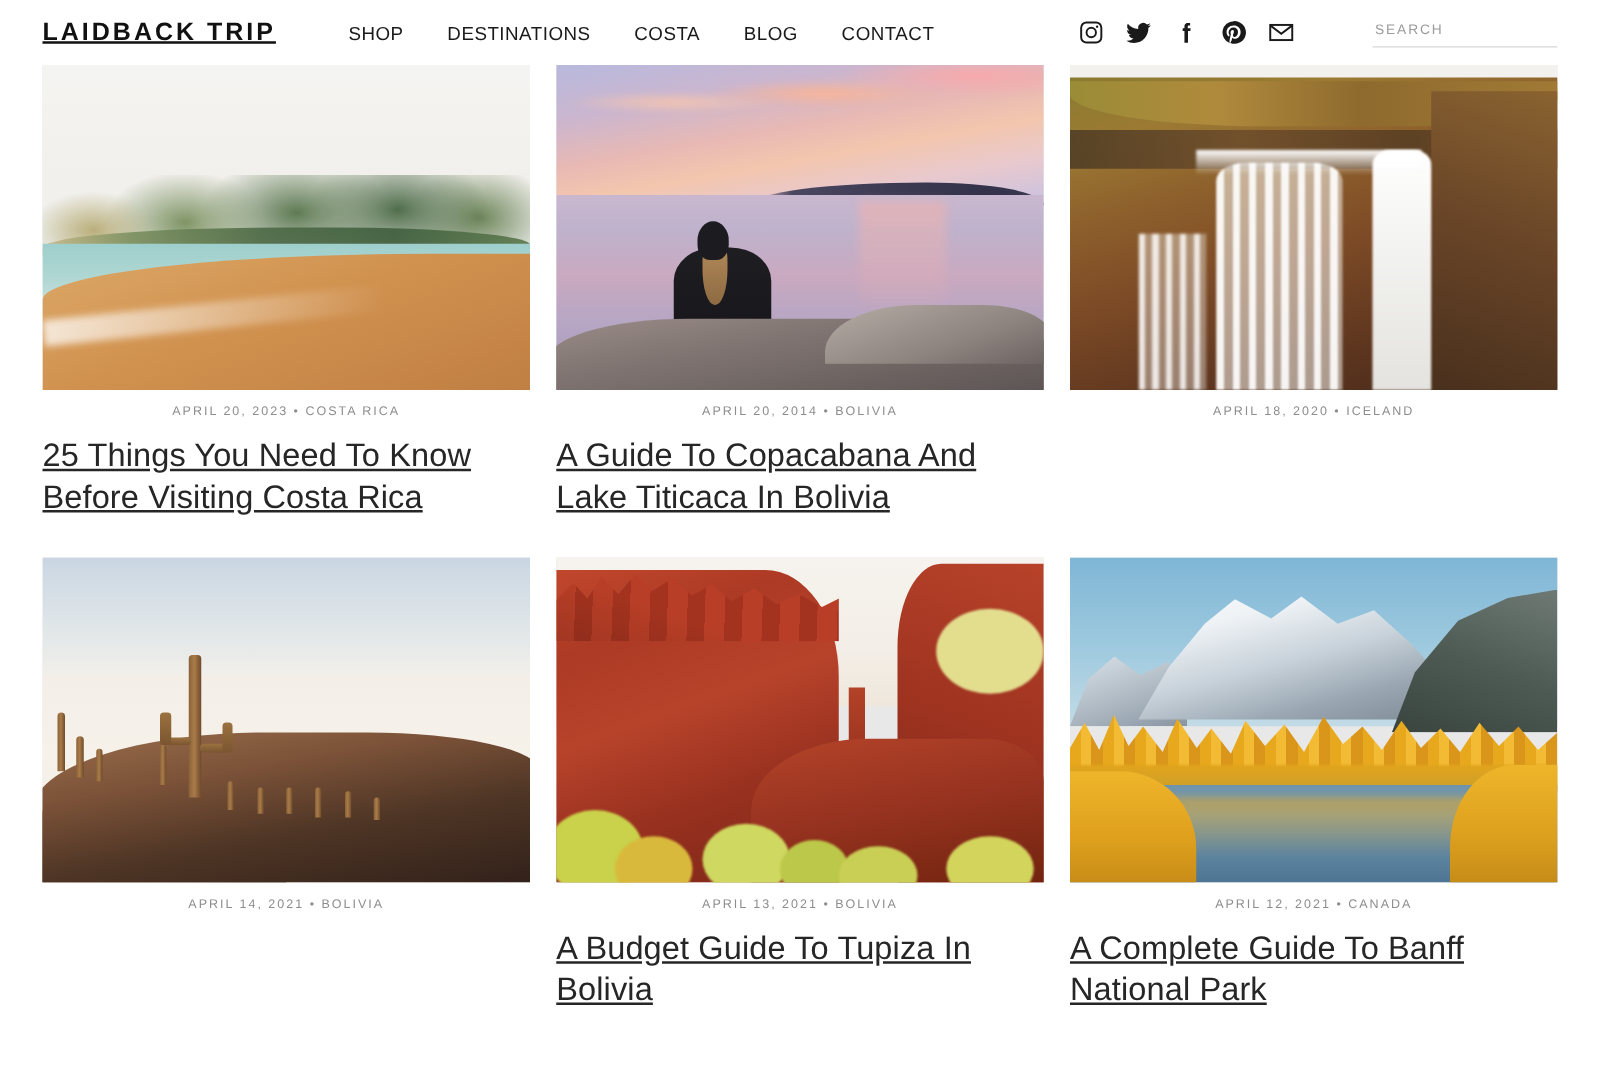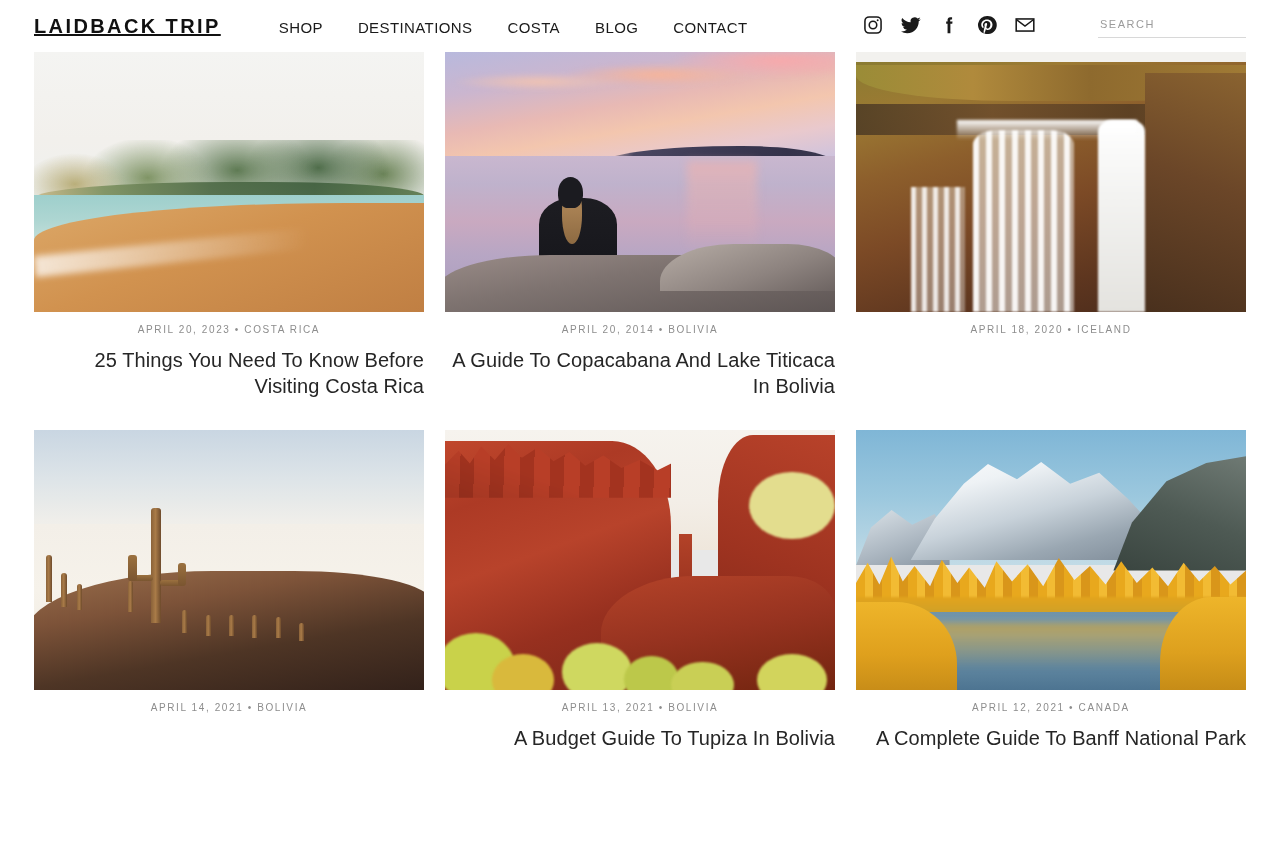--- a/index.html
+++ b/index.html
@@ -42,21 +42,21 @@
     letter-spacing: 0.4px;
     color: #1a1a1a;
     text-decoration: none;
     white-space: nowrap;
     line-height: 1;
     margin-left: 12px;
   }
   .header-right {
     margin-left: auto;
     display: flex;
-    align-items: flex-start;
+    align-items: center;
   }
   .social-list {
     display: flex;
     align-items: center;
     gap: 16px;
     margin-right: 62px;
   }
   .social-link {
     display: block;
     width: 22px;
@@ -101,26 +101,27 @@
   .post-meta {
     margin-top: 13px;
     text-align: center;
     font-size: 10px;
     letter-spacing: 1.6px;
     color: #8d8d8d;
     line-height: 1;
   }
   .post-title {
     margin: 13px 0 0 0;
-    text-align: right;
-    font-size: 20px;
+    text-align: left;
+    font-size: 26px;
     font-weight: normal;
     line-height: 1.28;
     color: #262626;
     letter-spacing: 0.1px;
+    text-decoration: underline;
   }
   .row-gap-spacer { height: 31px; }
 
   
   .ph { position: absolute; inset: 0; }
   .layer { position: absolute; }
 
   
   .beach-sky { left:0; right:0; top:0; height:56%;
     background: linear-gradient(#f4f4f2 0%, #f2f0ec 60%, #eef0ee 100%); }

